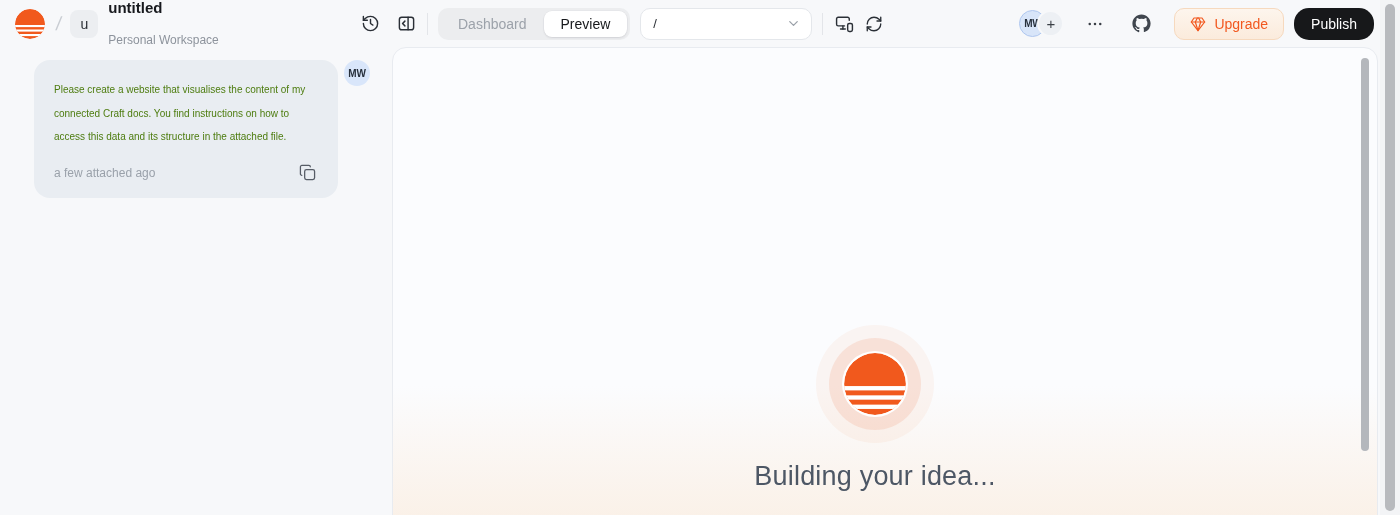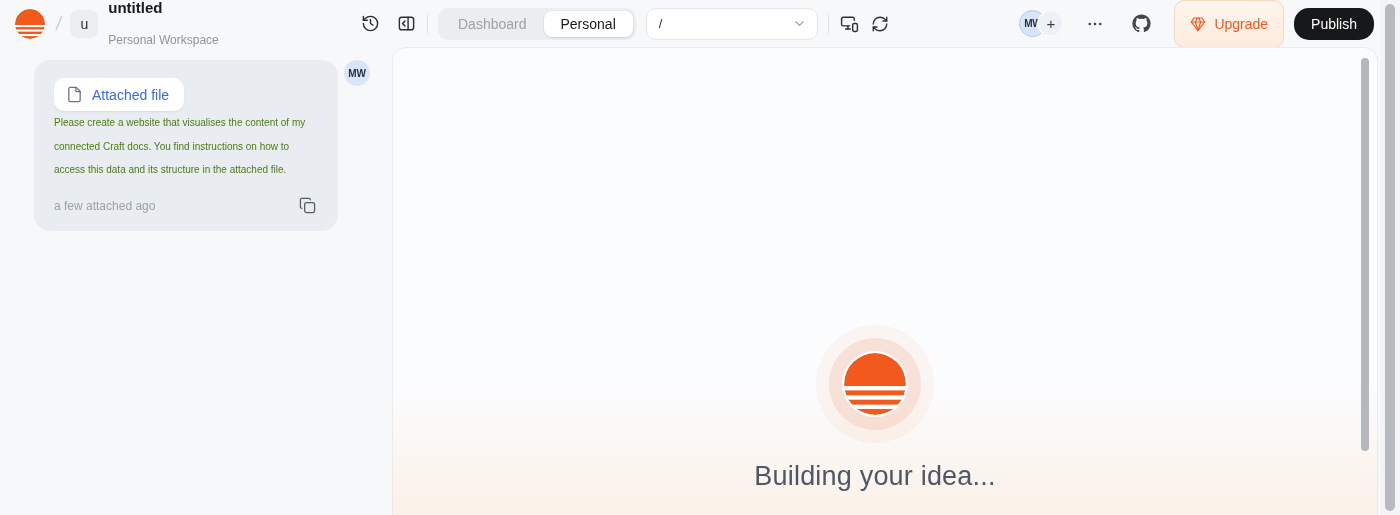--- a/index.html
+++ b/index.html
@@ -69,21 +69,21 @@
   }
   .add-btn {
     width:27px; height:27px; border-radius:50%;
     background:#EDF0F4; border:2px solid #F7F8FA;
     margin-left:-9px; position:relative; z-index:2;
     display:flex; align-items:center; justify-content:center;
     font-size:15px; color:#3A3F46; cursor:pointer; line-height:1;
   }
   .tail-btn { margin-left:16px; }
   .upgrade-btn {
-    margin-left:18px; height:48px; padding:0 15px; flex:none;
+    margin-left:18px; height:32px; padding:0 15px; flex:none;
     display:flex; align-items:center; gap:8px;
     background:linear-gradient(180deg,#FDF5ED 0%, #FBEBDC 100%);
     border:1px solid #F6D9BE; border-radius:10px;
     font-family:inherit; font-size:14px; font-weight:500; color:#F2581F; cursor:pointer;
   }
   .publish-btn {
     margin-left:10px; height:32px; padding:0 17px; flex:none;
     background:#17181A; border:none; border-radius:15px;
     font-family:inherit; font-size:14px; font-weight:500; color:#FFFFFF; cursor:pointer;
   }
@@ -198,21 +198,21 @@
     <svg width="19" height="19" viewBox="0 0 24 24" fill="none" stroke="#2A2F36" stroke-width="1.8" stroke-linecap="round" stroke-linejoin="round">
       <rect x="3" y="4" width="18" height="16" rx="3"></rect>
         <path d="M14 4v16"></path>
         <path d="m10 9-3 3 3 3"></path>
     </svg>
   </button>
   <div class="v-div" style="margin-left:6px"></div>
 
   <div class="segmented">
     <button class="seg-btn">Dashboard</button>
-    <button class="seg-btn active">Personal</button>
+    <button class="seg-btn active">Preview</button>
   </div>
 
   <div class="url-select">
     <span class="url-path">/</span>
     <svg width="15" height="15" viewBox="0 0 24 24" fill="none" stroke="#9AA0A8" stroke-width="2" stroke-linecap="round" stroke-linejoin="round">
         <path d="m6 9 6 6 6-6"></path>
       </svg>
   </div>
 
   <div class="v-div hdr-mid-div"></div>
@@ -262,27 +262,20 @@
         <path d="M2 9h20"></path>
     </svg>
     <span>Upgrade</span>
   </button>
 
   <button class="publish-btn">Publish</button>
 </div>
 
 <div class="chat-panel">
   <div class="chat-bubble">
-    <button class="file-chip">
-      <svg width="17" height="17" viewBox="0 0 24 24" fill="none" stroke="#6B7280" stroke-width="1.8" stroke-linecap="round" stroke-linejoin="round">
-        <path d="M14.5 2H6a2 2 0 0 0-2 2v16a2 2 0 0 0 2 2h12a2 2 0 0 0 2-2V7.5L14.5 2z"></path>
-          <path d="M14 2v5a1 1 0 0 0 1 1h5"></path>
-      </svg>
-      <span class="file-chip-label">Attached file</span>
-    </button>
     <div class="chat-text">Please create a website that visualises the content of my connected Craft docs. You find instructions on how to access this data and its structure in the attached file.</div>
     <div class="bubble-footer">
       <span class="timestamp">a few attached ago</span>
       <button class="copy-btn">
         <svg width="17" height="17" viewBox="0 0 24 24" fill="none" stroke="#565C66" stroke-width="1.8" stroke-linecap="round" stroke-linejoin="round">
           <rect x="8" y="8" width="14" height="14" rx="2.5"></rect>
             <path d="M4 16c-1.1 0-2-.9-2-2V4c0-1.1.9-2 2-2h10c1.1 0 2 .9 2 2"></path>
         </svg>
       </button>
     </div>

